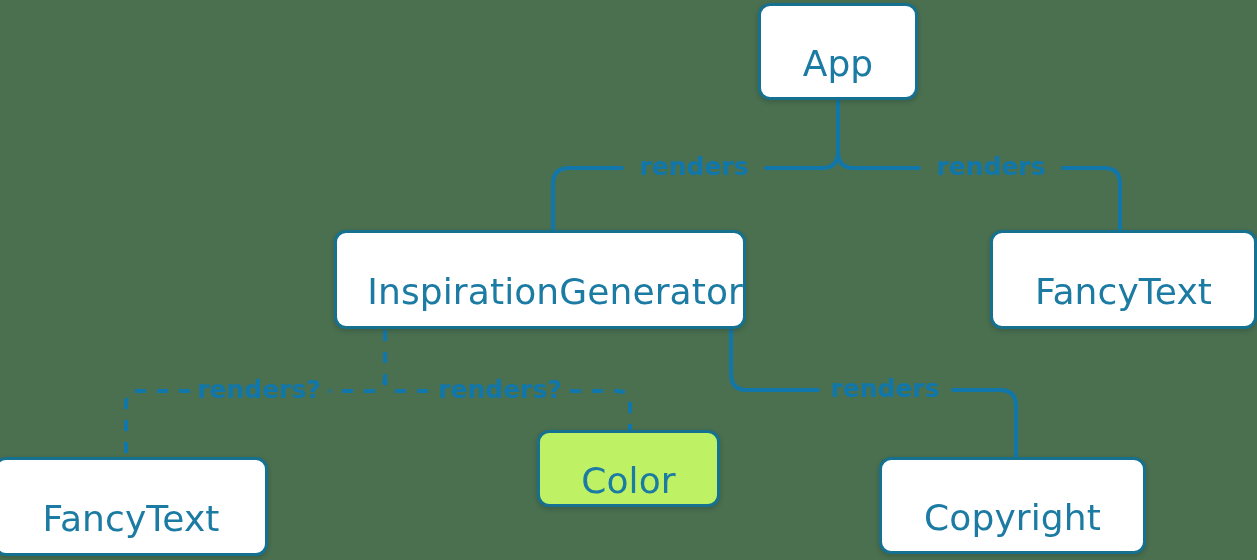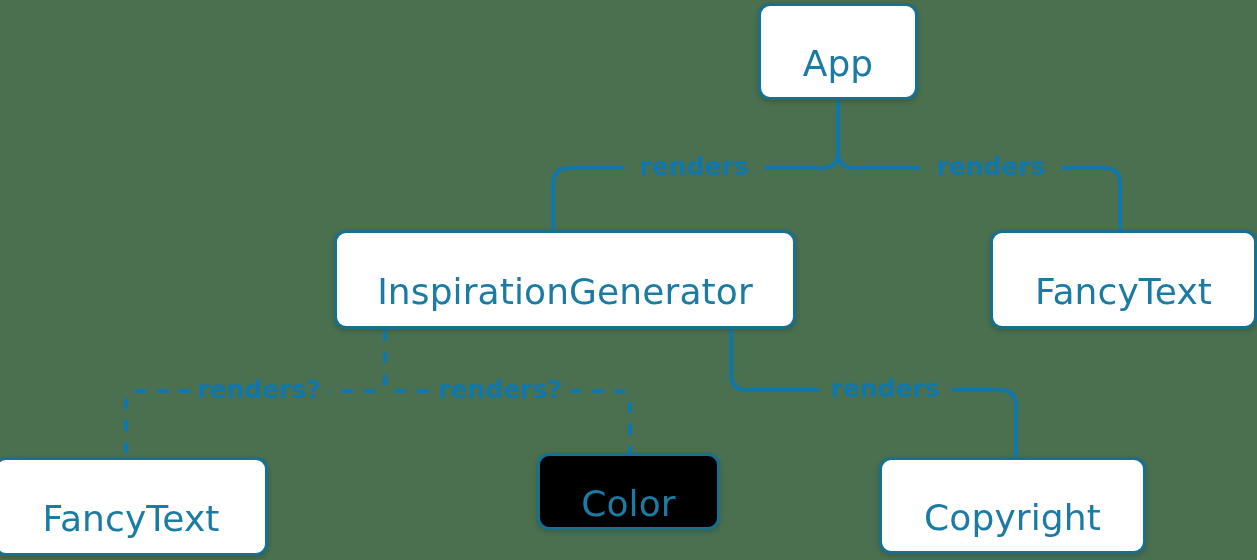--- a/index.html
+++ b/index.html
@@ -86,30 +86,30 @@
         <text x="259" y="391" class="edge-label" fill="#1177aa">renders?</text>
         <text x="500" y="391" class="edge-label" fill="#1177aa">renders?</text>
         <text x="885" y="390" class="edge-label" fill="#1177aa">renders</text>
       </g>
   </svg>
 
   <div id="nodes-layer">
       <div class="node-box" style="left: 758px; top: 3px; width: 160px; height: 97px; background: rgb(255, 255, 255); border-color: rgb(22, 112, 143);">
         <span class="node-label" style="color: rgb(27, 123, 163);">App</span>
       </div>
-      <div class="node-box" style="left: 334px; top: 230px; width: 462px; height: 99px; background: rgb(255, 255, 255); border-color: rgb(22, 112, 143);">
+      <div class="node-box" style="left: 334px; top: 230px; width: 412px; height: 99px; background: rgb(255, 255, 255); border-color: rgb(22, 112, 143); justify-content: flex-end;">
         <span class="node-label" style="color: rgb(27, 123, 163);">InspirationGenerator</span>
       </div>
       <div class="node-box" style="left: 990px; top: 230px; width: 267px; height: 99px; background: rgb(255, 255, 255); border-color: rgb(22, 112, 143);">
         <span class="node-label" style="color: rgb(27, 123, 163);">FancyText</span>
       </div>
       <div class="node-box" style="left: -6px; top: 457px; width: 274px; height: 99px; background: rgb(255, 255, 255); border-color: rgb(22, 112, 143);">
         <span class="node-label" style="color: rgb(27, 123, 163);">FancyText</span>
       </div>
-      <div class="node-box" style="left: 537px; top: 453px; width: 183px; height: 77px; background: #000000; border-color: rgb(22, 112, 143);">
+      <div class="node-box" style="left: 537px; top: 430px; width: 183px; height: 77px; background: #bef264; border-color: rgb(22, 112, 143);">
         <span class="node-label" style="color: rgb(27, 123, 163);">Color</span>
       </div>
       <div class="node-box" style="left: 879px; top: 457px; width: 267px; height: 97px; background: rgb(255, 255, 255); border-color: rgb(22, 112, 143);">
         <span class="node-label" style="color: rgb(27, 123, 163);">Copyright</span>
       </div>
     </div>
 
 </div>
 
 </body></html>

